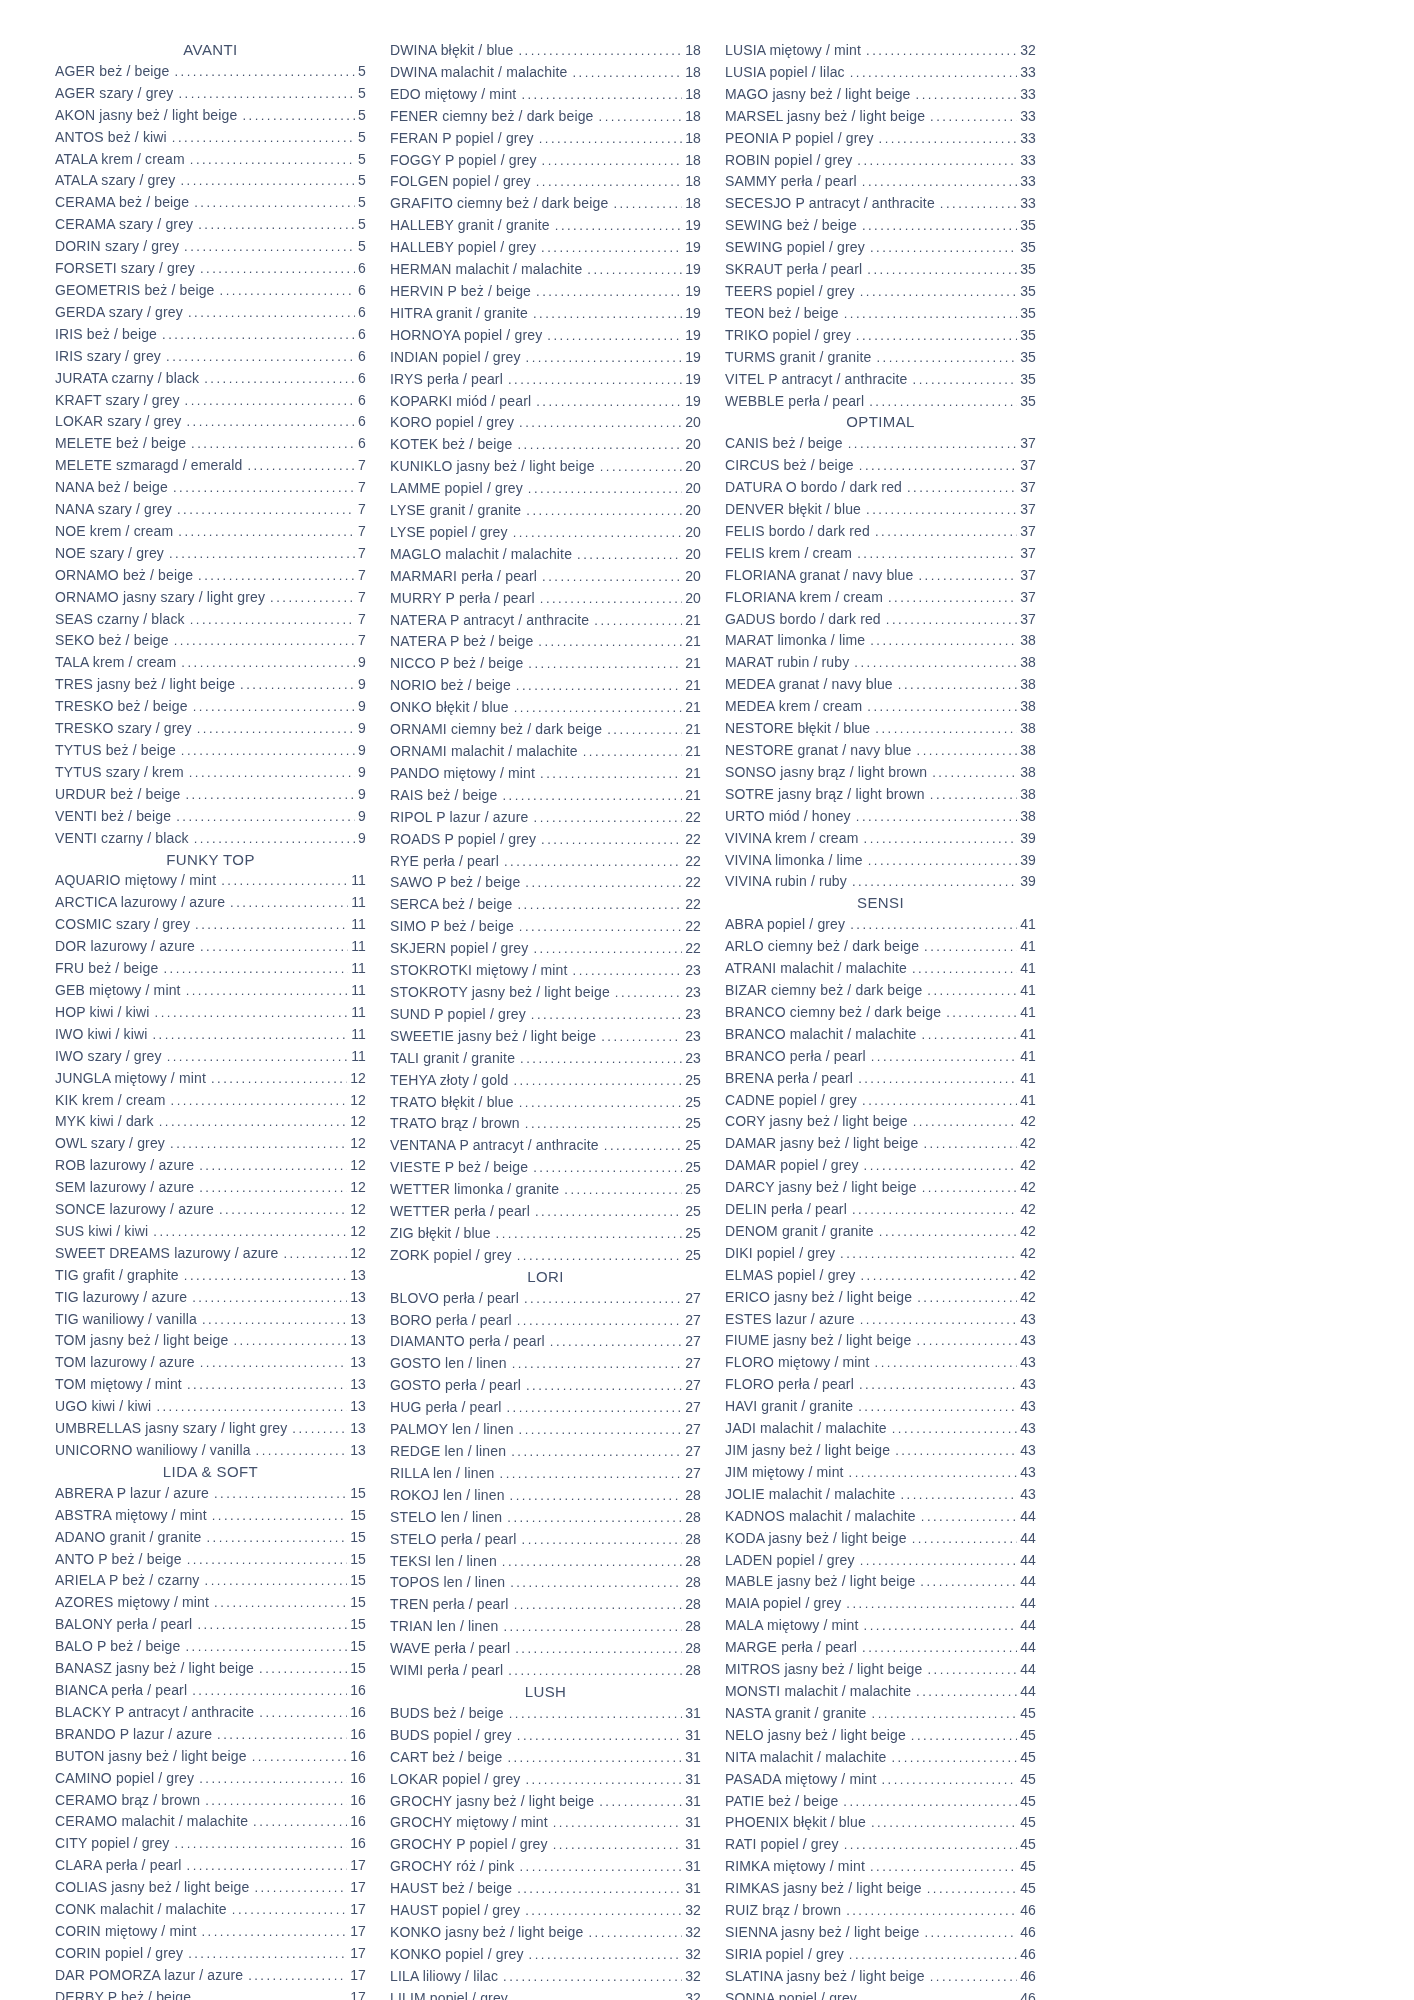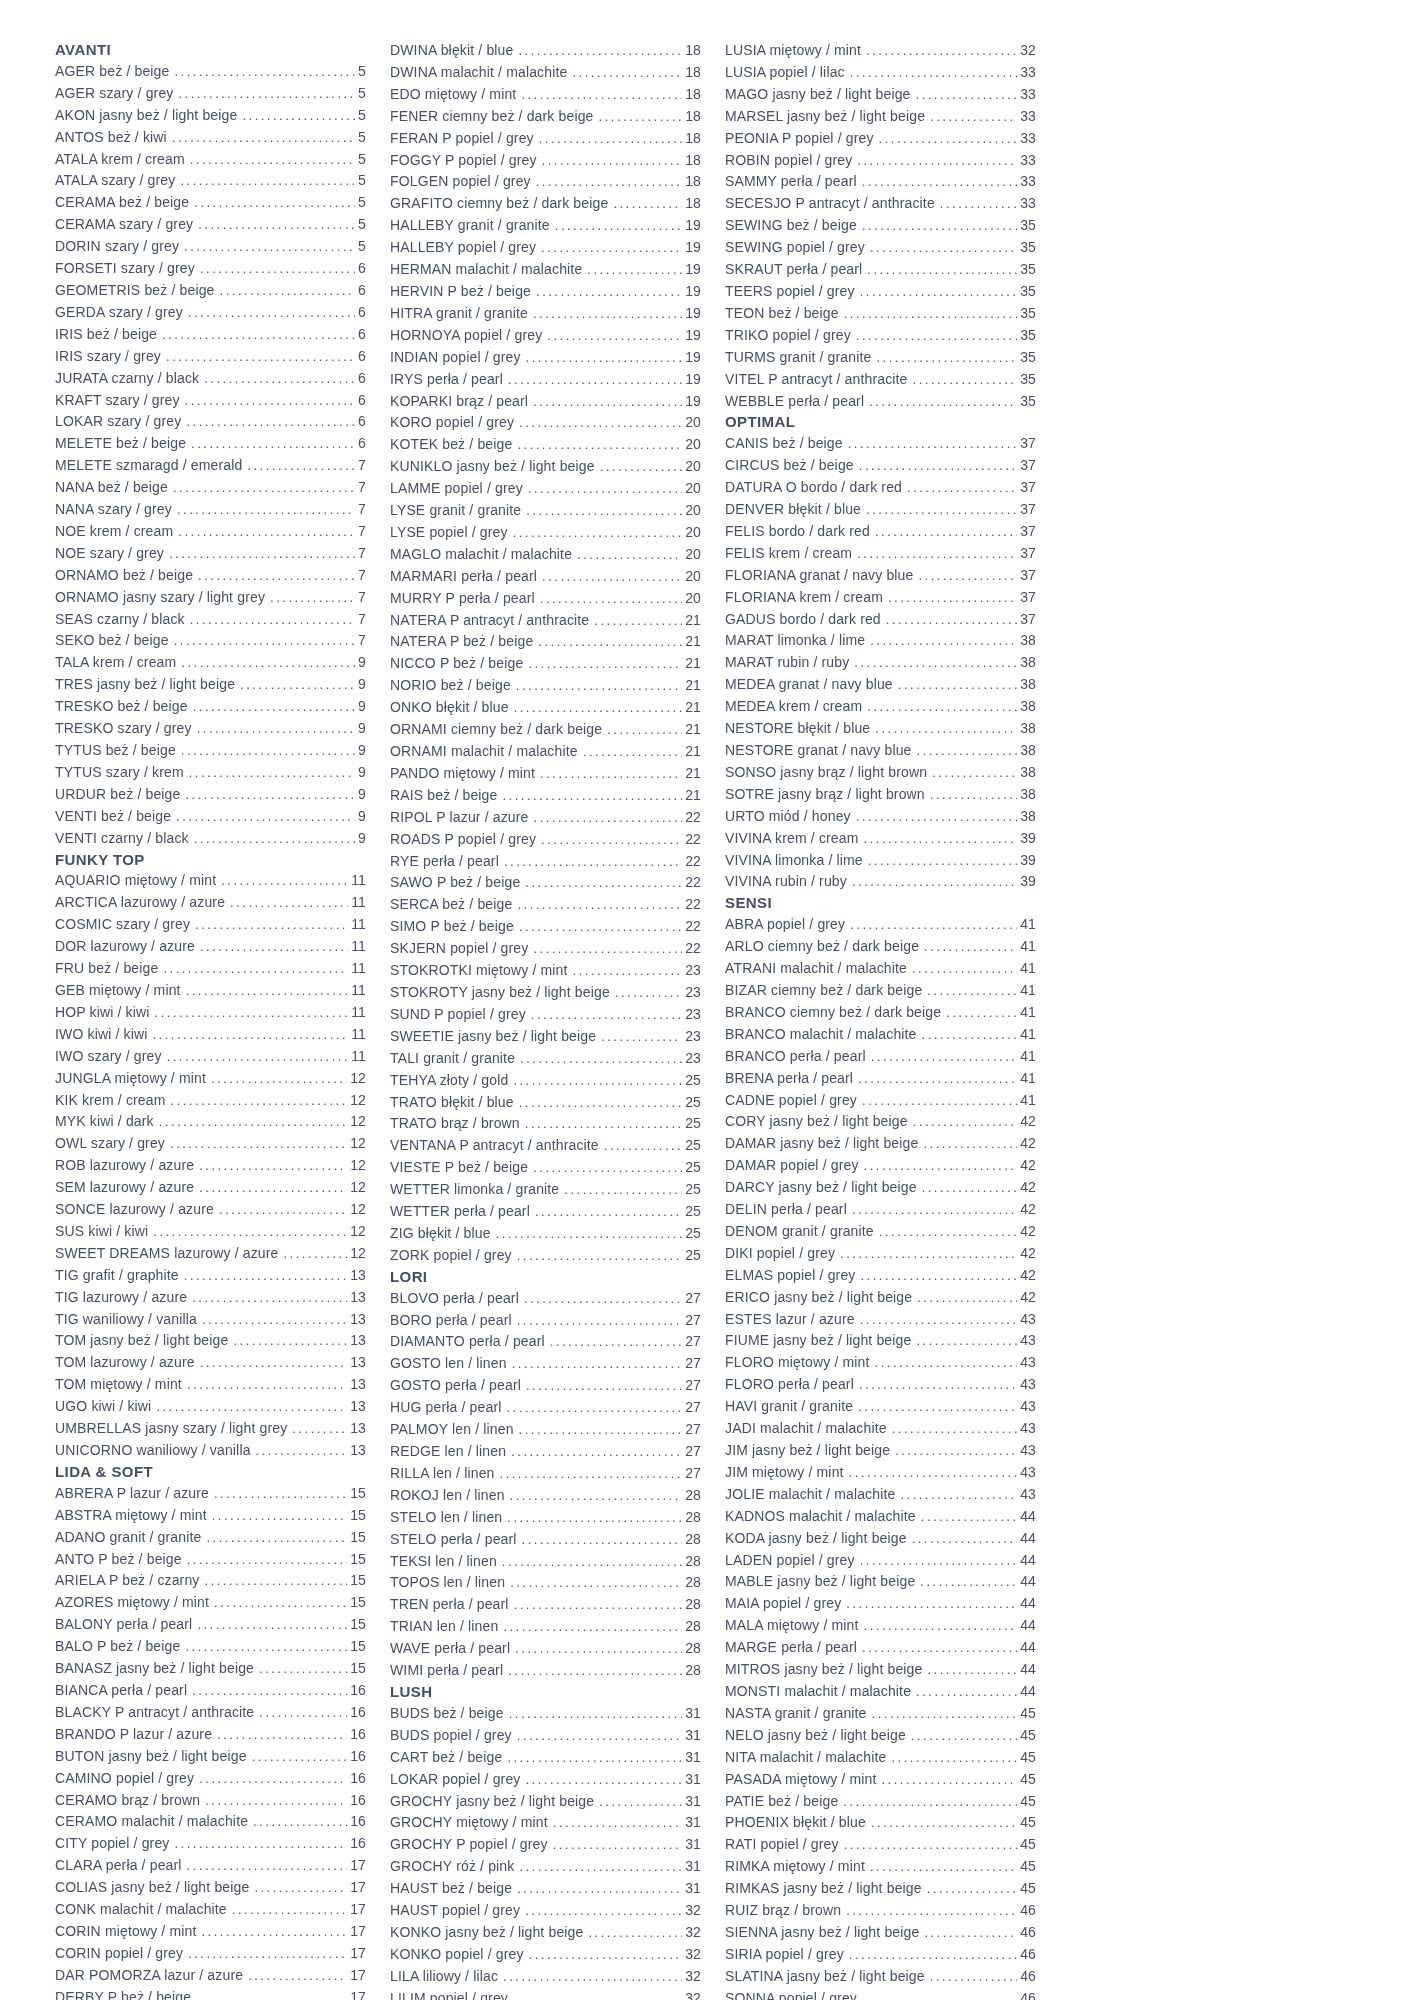--- a/index.html
+++ b/index.html
@@ -21,25 +21,26 @@
   .columns{
     display:flex;
     gap:24px;
     align-items:flex-start;
   }
   .col{
     width:311px;
     flex:0 0 311px;
   }
   .header{
-    font-weight:bold;
+    font-weight:normal;
     font-size:15px;
     line-height:20.9px;
     letter-spacing:0.4px;
     white-space:nowrap;
+    text-align:center;
   }
   .row{
     display:flex;
     align-items:baseline;
     line-height:20.9px;
     font-size:14px;
     letter-spacing:0.15px;
   }
   .label{
     white-space:nowrap;
@@ -583,21 +584,21 @@
           <span class="label">INDIAN popiel / grey</span>
           <span class="dots"></span>
           <span class="pagenum">19</span>
         </div>
         <div class="row">
           <span class="label">IRYS perła / pearl</span>
           <span class="dots"></span>
           <span class="pagenum">19</span>
         </div>
         <div class="row">
-          <span class="label">KOPARKI brąz / pearl</span>
+          <span class="label">KOPARKI miód / pearl</span>
           <span class="dots"></span>
           <span class="pagenum">19</span>
         </div>
         <div class="row">
           <span class="label">KORO popiel / grey</span>
           <span class="dots"></span>
           <span class="pagenum">20</span>
         </div>
         <div class="row">
           <span class="label">KOTEK beż / beige</span>

